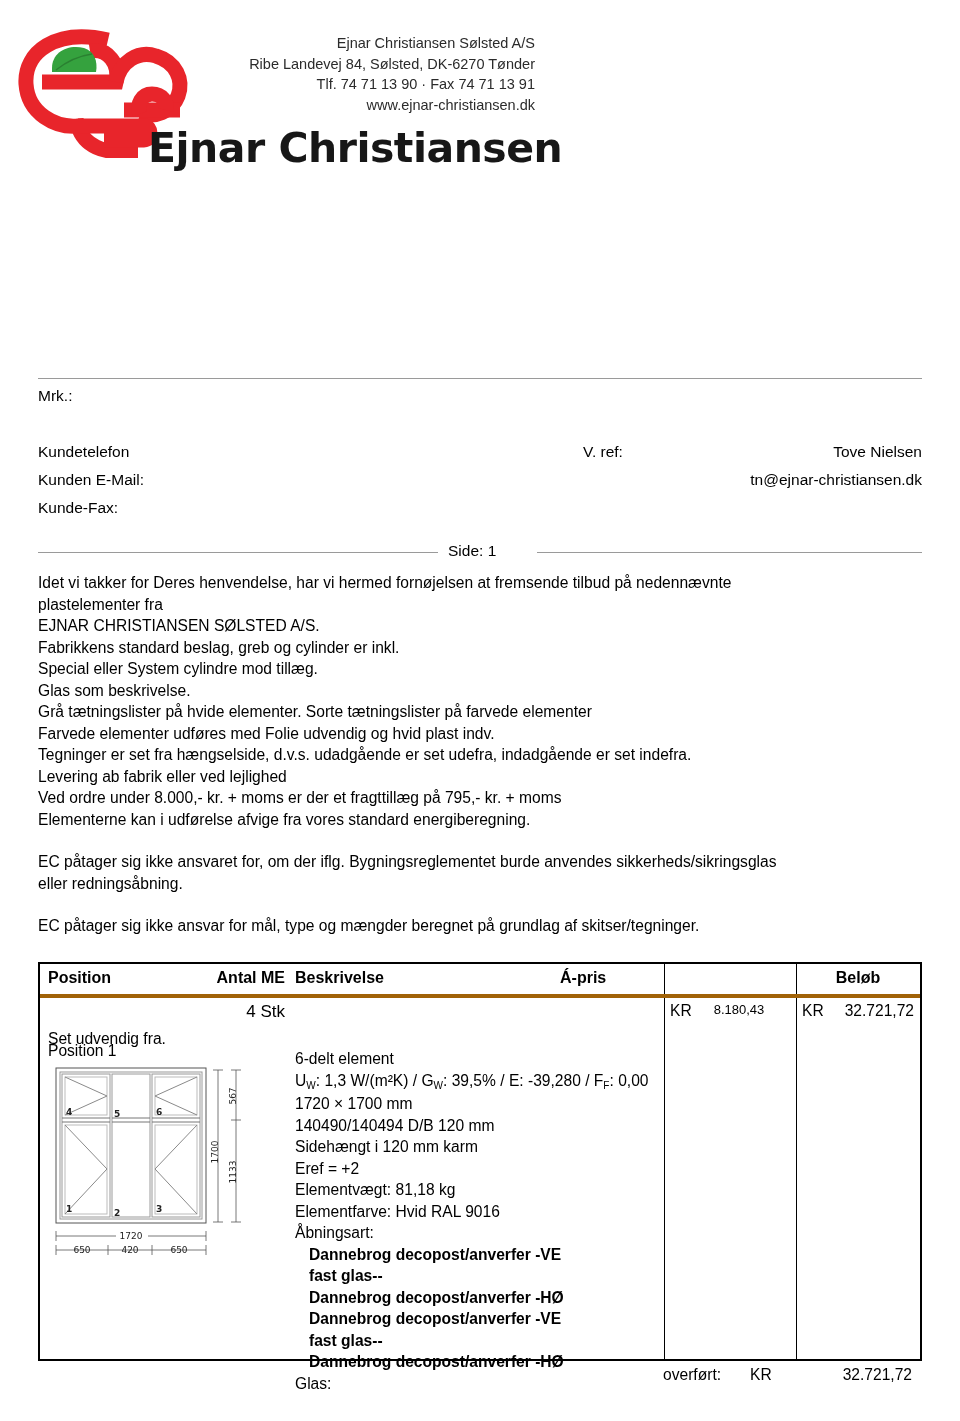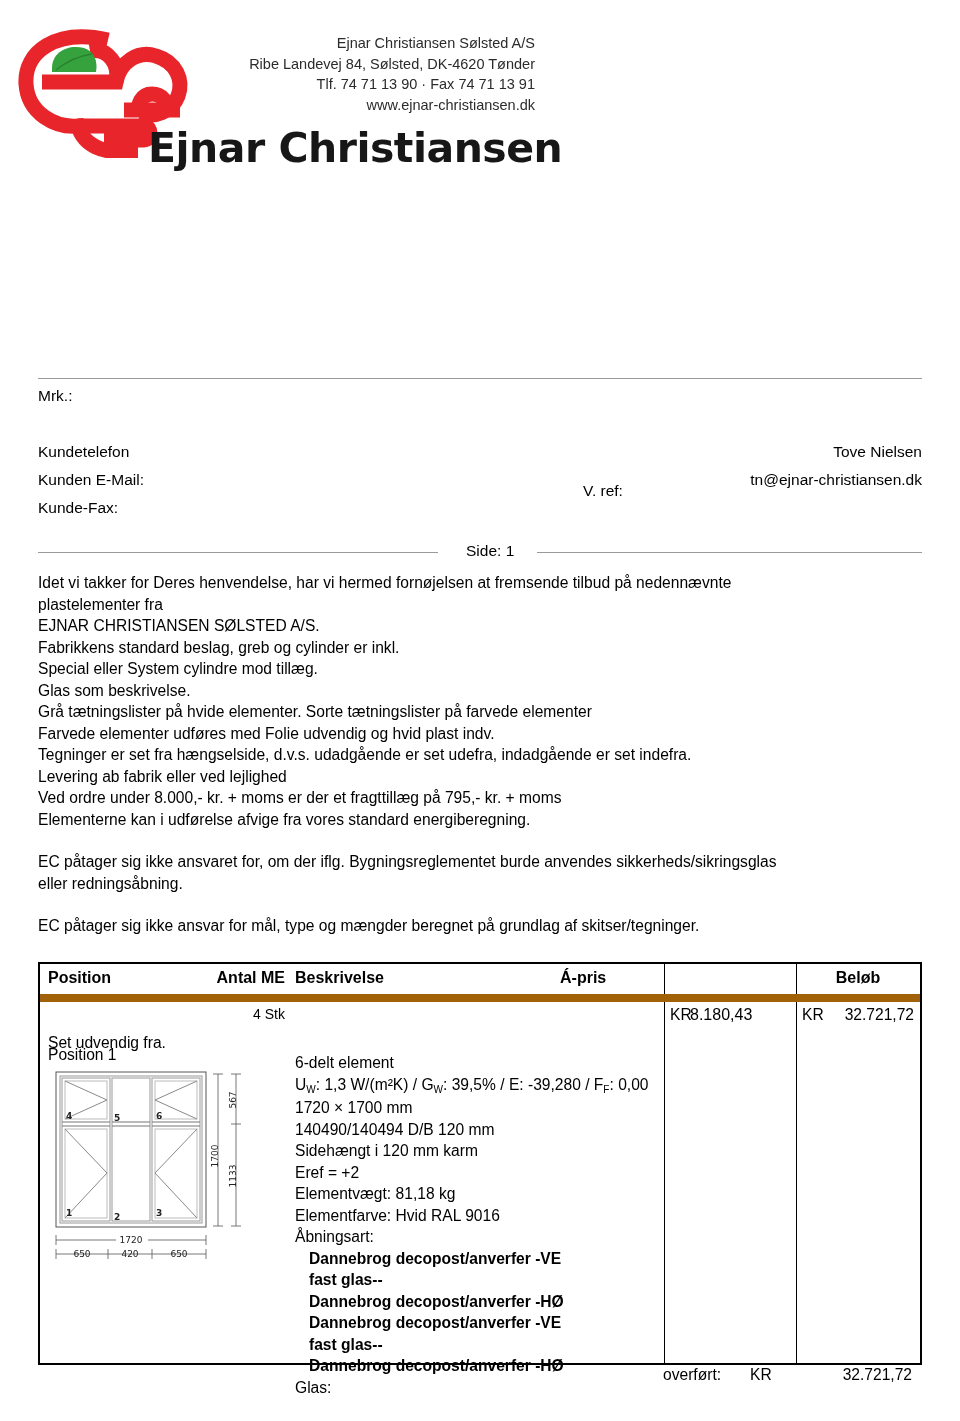--- a/index.html
+++ b/index.html
@@ -60,42 +60,42 @@
     left: 38px; top: 386px;
     width: 884px;
     font-size: 15.5px;
     line-height: 19px;
   }
   .meta-row {
     position: relative;
     height: 28px;
   }
   .meta-left { position: absolute; left: 0; top: 0; }
-  .meta-mid  { position: absolute; left: 545px; top: 0; margin-top: 39px; }
+  .meta-mid  { position: absolute; left: 545px; top: 0; }
   .meta-right{ position: absolute; right: 0; top: 0; text-align: right; }
 
   .mrk { margin-bottom: 28px; }
 
   .side-wrap {
     position: absolute;
     left: 38px; top: 542px;
     width: 884px;
     height: 20px;
   }
   .side-line-left {
     position: absolute; left: 0; top: 10px; width: 400px;
     border-top: 1px solid #9a9a9a;
   }
   .side-line-right {
     position: absolute; right: 0; top: 10px; width: 385px;
     border-top: 1px solid #9a9a9a;
   }
   .side-label {
     position: absolute;
-    left: 428px; top: 0;
+    left: 410px; top: 0;
     font-size: 15.5px;
     white-space: nowrap;
   }
 
   
   .body-copy {
     position: absolute;
     left: 38px; top: 572px;
     width: 890px;
     font-size: 15.6px;
@@ -108,21 +108,21 @@
   .items-table {
     position: absolute;
     left: 38px; top: 962px;
     width: 884px;
     border: 2px solid #000;
     box-sizing: border-box;
   }
   .thead {
     position: relative;
     height: 30px;
-    border-bottom: 8px solid #a16207;
+    border-bottom: 4px solid #a16207;
   }
   .thead .cell { position: absolute; top: 5px; font-weight: bold; font-size: 16px; }
   .th-position { left: 8px; }
   .th-antal { left: 140px; width: 105px; text-align: right; }
   .th-beskrivelse { left: 255px; }
   .th-apris { left: 520px; width: 233px; text-align: left; }
   .th-belob { left: 760px; width: 116px; text-align: center; }
 
   .vline {
     position: absolute;
@@ -132,23 +132,23 @@
   }
   .vline-a { left: 624px; }
   .vline-b { left: 756px; }
 
   .tbody {
     position: relative;
     height: 361px;
   }
   .row-first { position: relative; height: 28px; }
   .cell-position { position: absolute; left: 8px; top: 4px; font-size: 15.6px; margin-top: 40px; }
-  .cell-antal { position: absolute; left: 140px; top: 4px; width: 105px; text-align: right; font-size: 14px; }
+  .cell-antal { position: absolute; left: 140px; top: 4px; width: 105px; text-align: right; font-size: 17px; }
   .cell-kr1 { position: absolute; left: 630px; top: 4px; font-size: 15.6px; }
-  .cell-apris { position: absolute; left: 650px; top: 4px; width: 98px; text-align: left; font-size: 16px; }
+  .cell-apris { position: absolute; left: 650px; top: 4px; width: 98px; text-align: center; font-size: 13px; }
   .cell-kr2 { position: absolute; left: 762px; top: 4px; font-size: 15.6px; }
   .cell-belob { position: absolute; left: 786px; top: 4px; width: 88px; text-align: right; font-size: 15.6px; }
 
   .cell-subcaption {
     position: absolute; left: 8px; top: 32px;
     font-size: 15.6px;
   }
 
   .desc {
     position: absolute;
@@ -199,21 +199,21 @@
       </g>
       <path d="M40 50 C40 34, 56 26, 72 30 C82 33, 86 43, 84 54 L40 54 Z" fill="#35A23E" stroke="none"></path>
       <path d="M44 52 C54 44, 66 38, 80 36" fill="none" stroke="#2a8031" stroke-width="1.4"></path>
     </svg>
   </div>
 
   <div class="wordmark">Ejnar Christiansen</div>
 
   <div class="address-block">
     <div>Ejnar Christiansen Sølsted A/S</div>
-    <div>Ribe Landevej 84, Sølsted, DK-4620 Tønder</div>
+    <div>Ribe Landevej 84, Sølsted, DK-6270 Tønder</div>
     <div>Tlf. 74 71 13 90 · Fax 74 71 13 91</div>
     <div>www.ejnar-christiansen.dk</div>
   </div>
 </div>
 
 <div class="rule rule-top"></div>
 
 <div class="meta">
   <div class="meta-row mrk">
     <span class="meta-left">Mrk.:</span>

